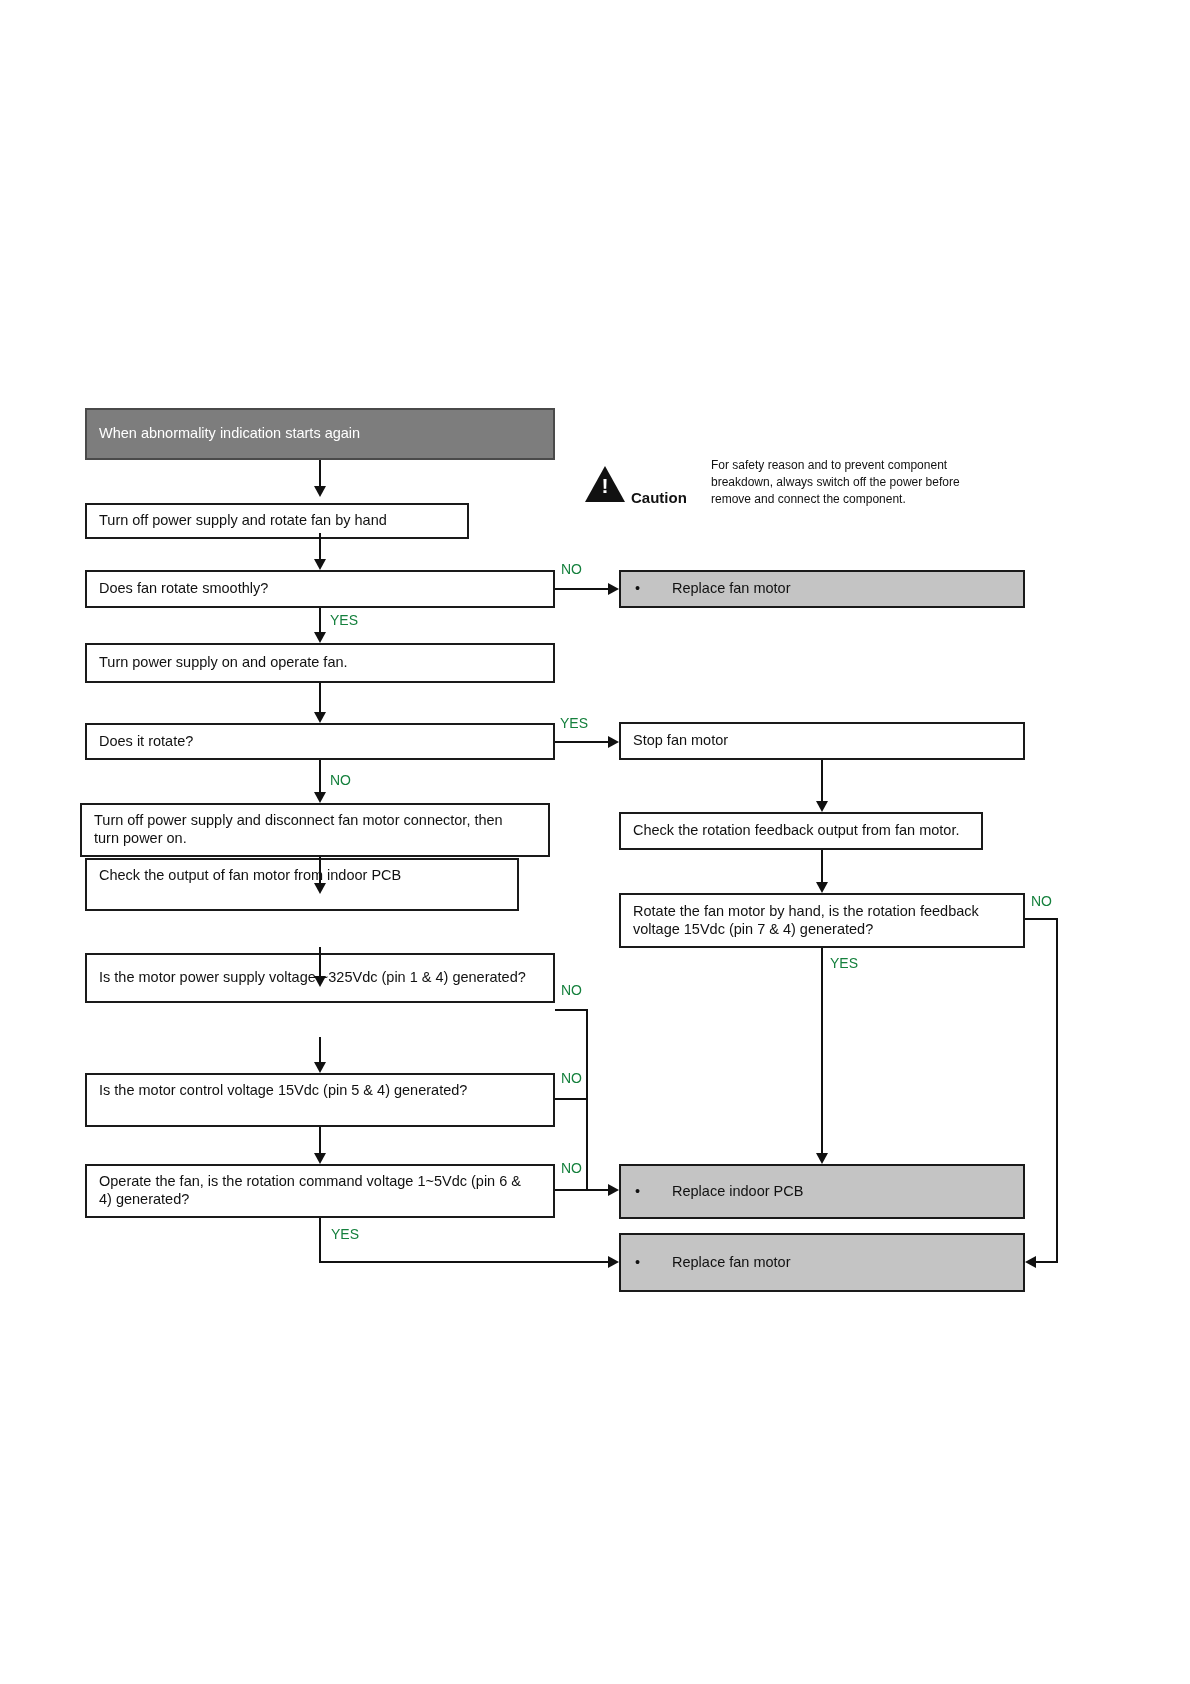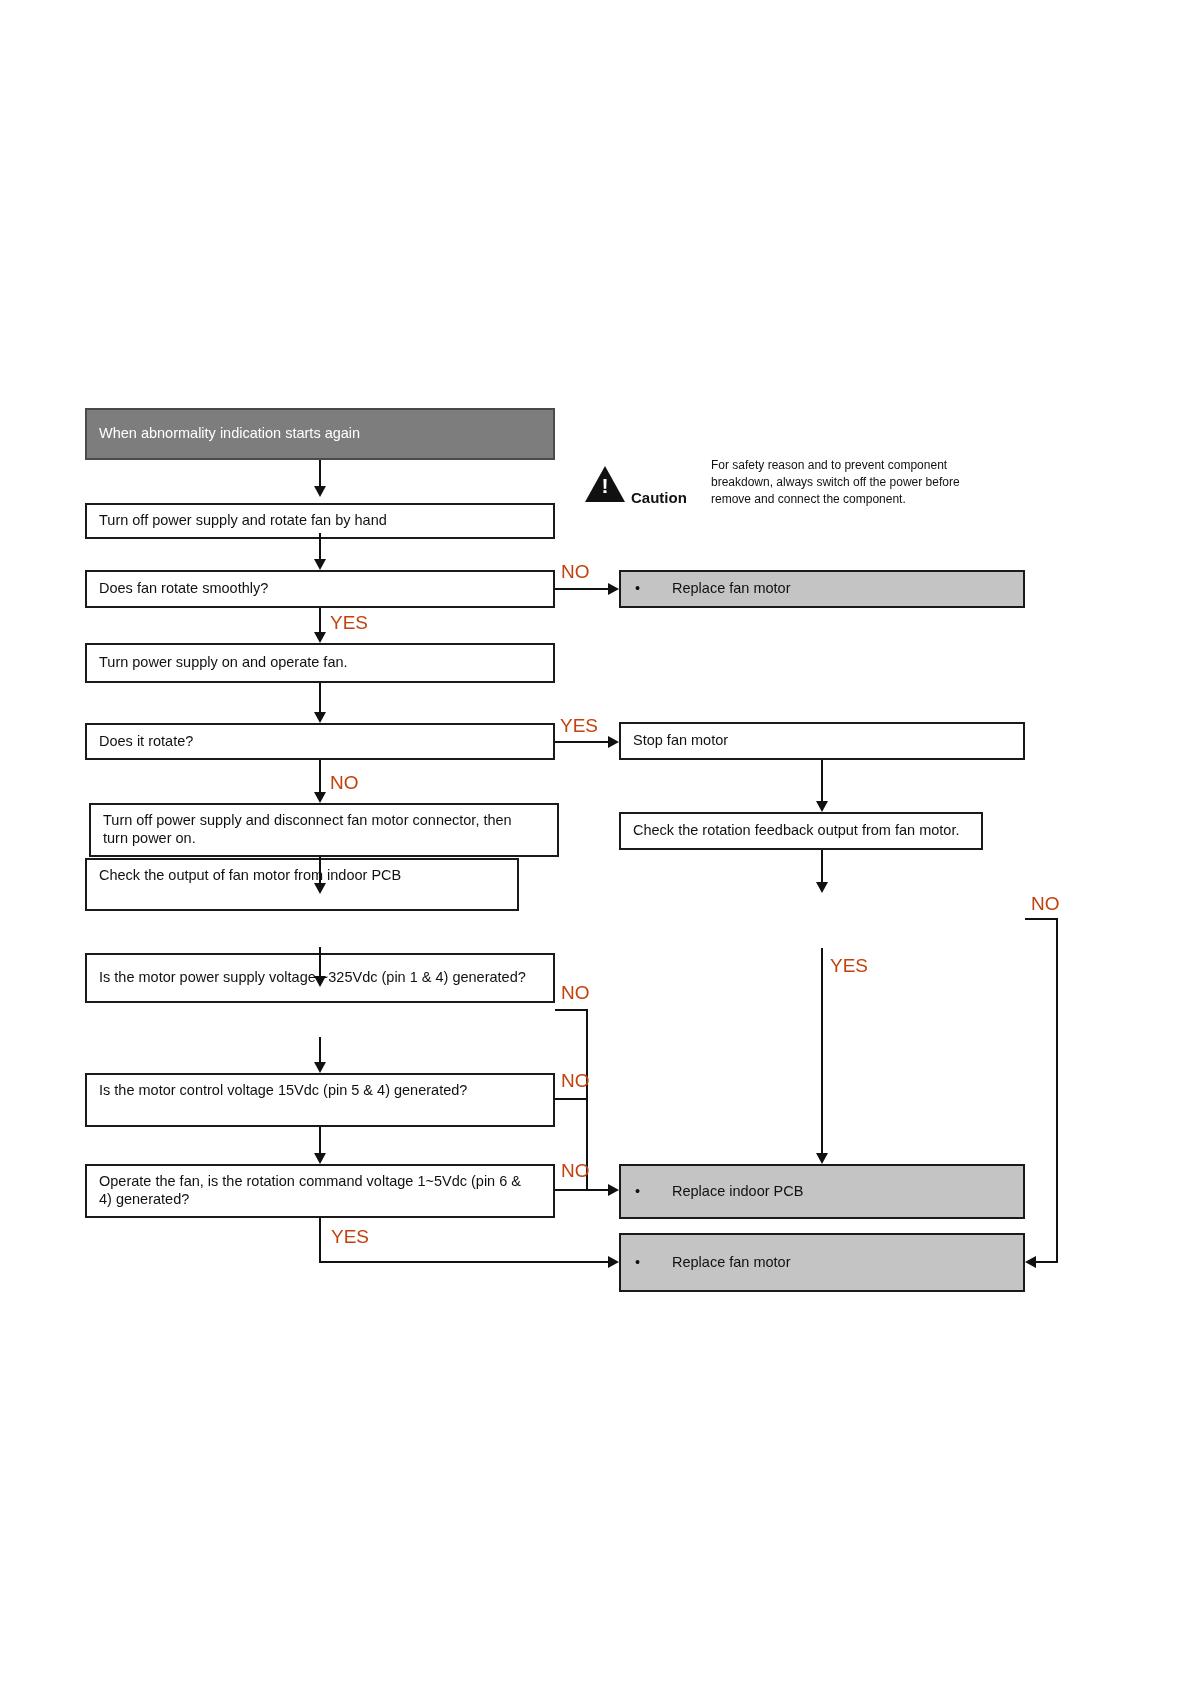--- a/index.html
+++ b/index.html
@@ -14,21 +14,21 @@
   .bullet{flex:0 0 37px;width:37px;display:inline-block;}
   .vline,.hline{position:absolute;background:#111;}
   .vline{width:2px;}
   .hline{height:2px;}
   .arrow-down{position:absolute;width:0;height:0;
     border-left:6px solid transparent;border-right:6px solid transparent;border-top:11px solid #111;}
   .arrow-right{position:absolute;width:0;height:0;
     border-top:6px solid transparent;border-bottom:6px solid transparent;border-left:11px solid #111;}
   .arrow-left{position:absolute;width:0;height:0;
     border-top:6px solid transparent;border-bottom:6px solid transparent;border-right:11px solid #111;}
-  .edge-label{position:absolute;font-size:19px;color:#c2410c;white-space:nowrap;}
+  .edge-label{position:absolute;font-size:14px;color:#15803d;white-space:nowrap;}
   .caution-icon{position:absolute;left:585px;top:466px;width:40px;height:36px;}
   .caution-icon .tri{position:absolute;left:0;top:0;width:0;height:0;
     border-left:20px solid transparent;border-right:20px solid transparent;border-bottom:36px solid #111;}
   .caution-icon .excl{position:absolute;left:0;top:9px;width:40px;text-align:center;
     color:#fff;font-weight:bold;font-size:21px;line-height:1;}
   .caution-label{position:absolute;left:631px;top:489px;font-size:15px;font-weight:bold;}
   .caution-text{position:absolute;left:711px;top:457px;width:268px;font-size:12px;line-height:17px;}
 </style>
 </head>
 <body>
@@ -39,37 +39,37 @@
     <div class="tri"></div>
     <span class="excl">!</span>
   </div>
   <div class="caution-label">Caution</div>
   <div class="caution-text">For safety reason and to prevent component breakdown, always switch off the power before remove and connect the component.</div>
 
   <div class="node dark" style="left:85px;top:408px;width:470px;height:52px">
     <span>When abnormality indication starts again</span>
   </div>
 
-  <div class="node" style="left:85px;top:503px;width:470px;height:36px">
+  <div class="node" style="left:85px;top:503px;width:384px;height:36px">
     <span>Turn off power supply and rotate fan by hand</span>
   </div>
 
   <div class="node" style="left:85px;top:570px;width:470px;height:38px">
     <span>Does fan rotate smoothly?</span>
   </div>
 
   <div class="node" style="left:85px;top:643px;width:470px;height:40px">
     <span>Turn power supply on and operate fan.</span>
   </div>
 
   <div class="node" style="left:85px;top:723px;width:470px;height:37px">
     <span>Does it rotate?</span>
   </div>
 
-  <div class="node" style="left:89px;top:803px;width:470px;height:54px">
+  <div class="node" style="left:80px;top:803px;width:470px;height:54px">
     <span>Turn off power supply and disconnect fan motor connector, then turn power on.</span>
   </div>
 
   <div class="node top-align" style="left:85px;top:858px;width:434px;height:53px">
     <span>Check the output of fan motor from indoor PCB</span>
   </div>
 
   <div class="node" style="left:85px;top:953px;width:470px;height:50px">
     <span>Is the motor power supply voltage ~325Vdc (pin 1 &amp; 4) generated?</span>
   </div>
@@ -88,20 +88,23 @@
   </div>
 
   <div class="node" style="left:619px;top:722px;width:406px;height:38px">
     <span>Stop fan motor</span>
   </div>
 
   <div class="node" style="left:619px;top:812px;width:364px;height:38px">
     <span>Check the rotation feedback output from fan motor.</span>
   </div>
 
+  <div class="node" style="left:619px;top:893px;width:406px;height:55px">
+    <span>Rotate the fan motor by hand, is the rotation feedback voltage 15Vdc (pin 7 &amp; 4) generated?</span>
+  </div>
 
   <div class="node gray" style="left:619px;top:1164px;width:406px;height:55px">
     <span class="bullet">•</span>
     <span>Replace indoor PCB</span>
   </div>
 
   <div class="node gray" style="left:619px;top:1233px;width:406px;height:59px">
     <span class="bullet">•</span>
     <span>Replace fan motor</span>
   </div>

